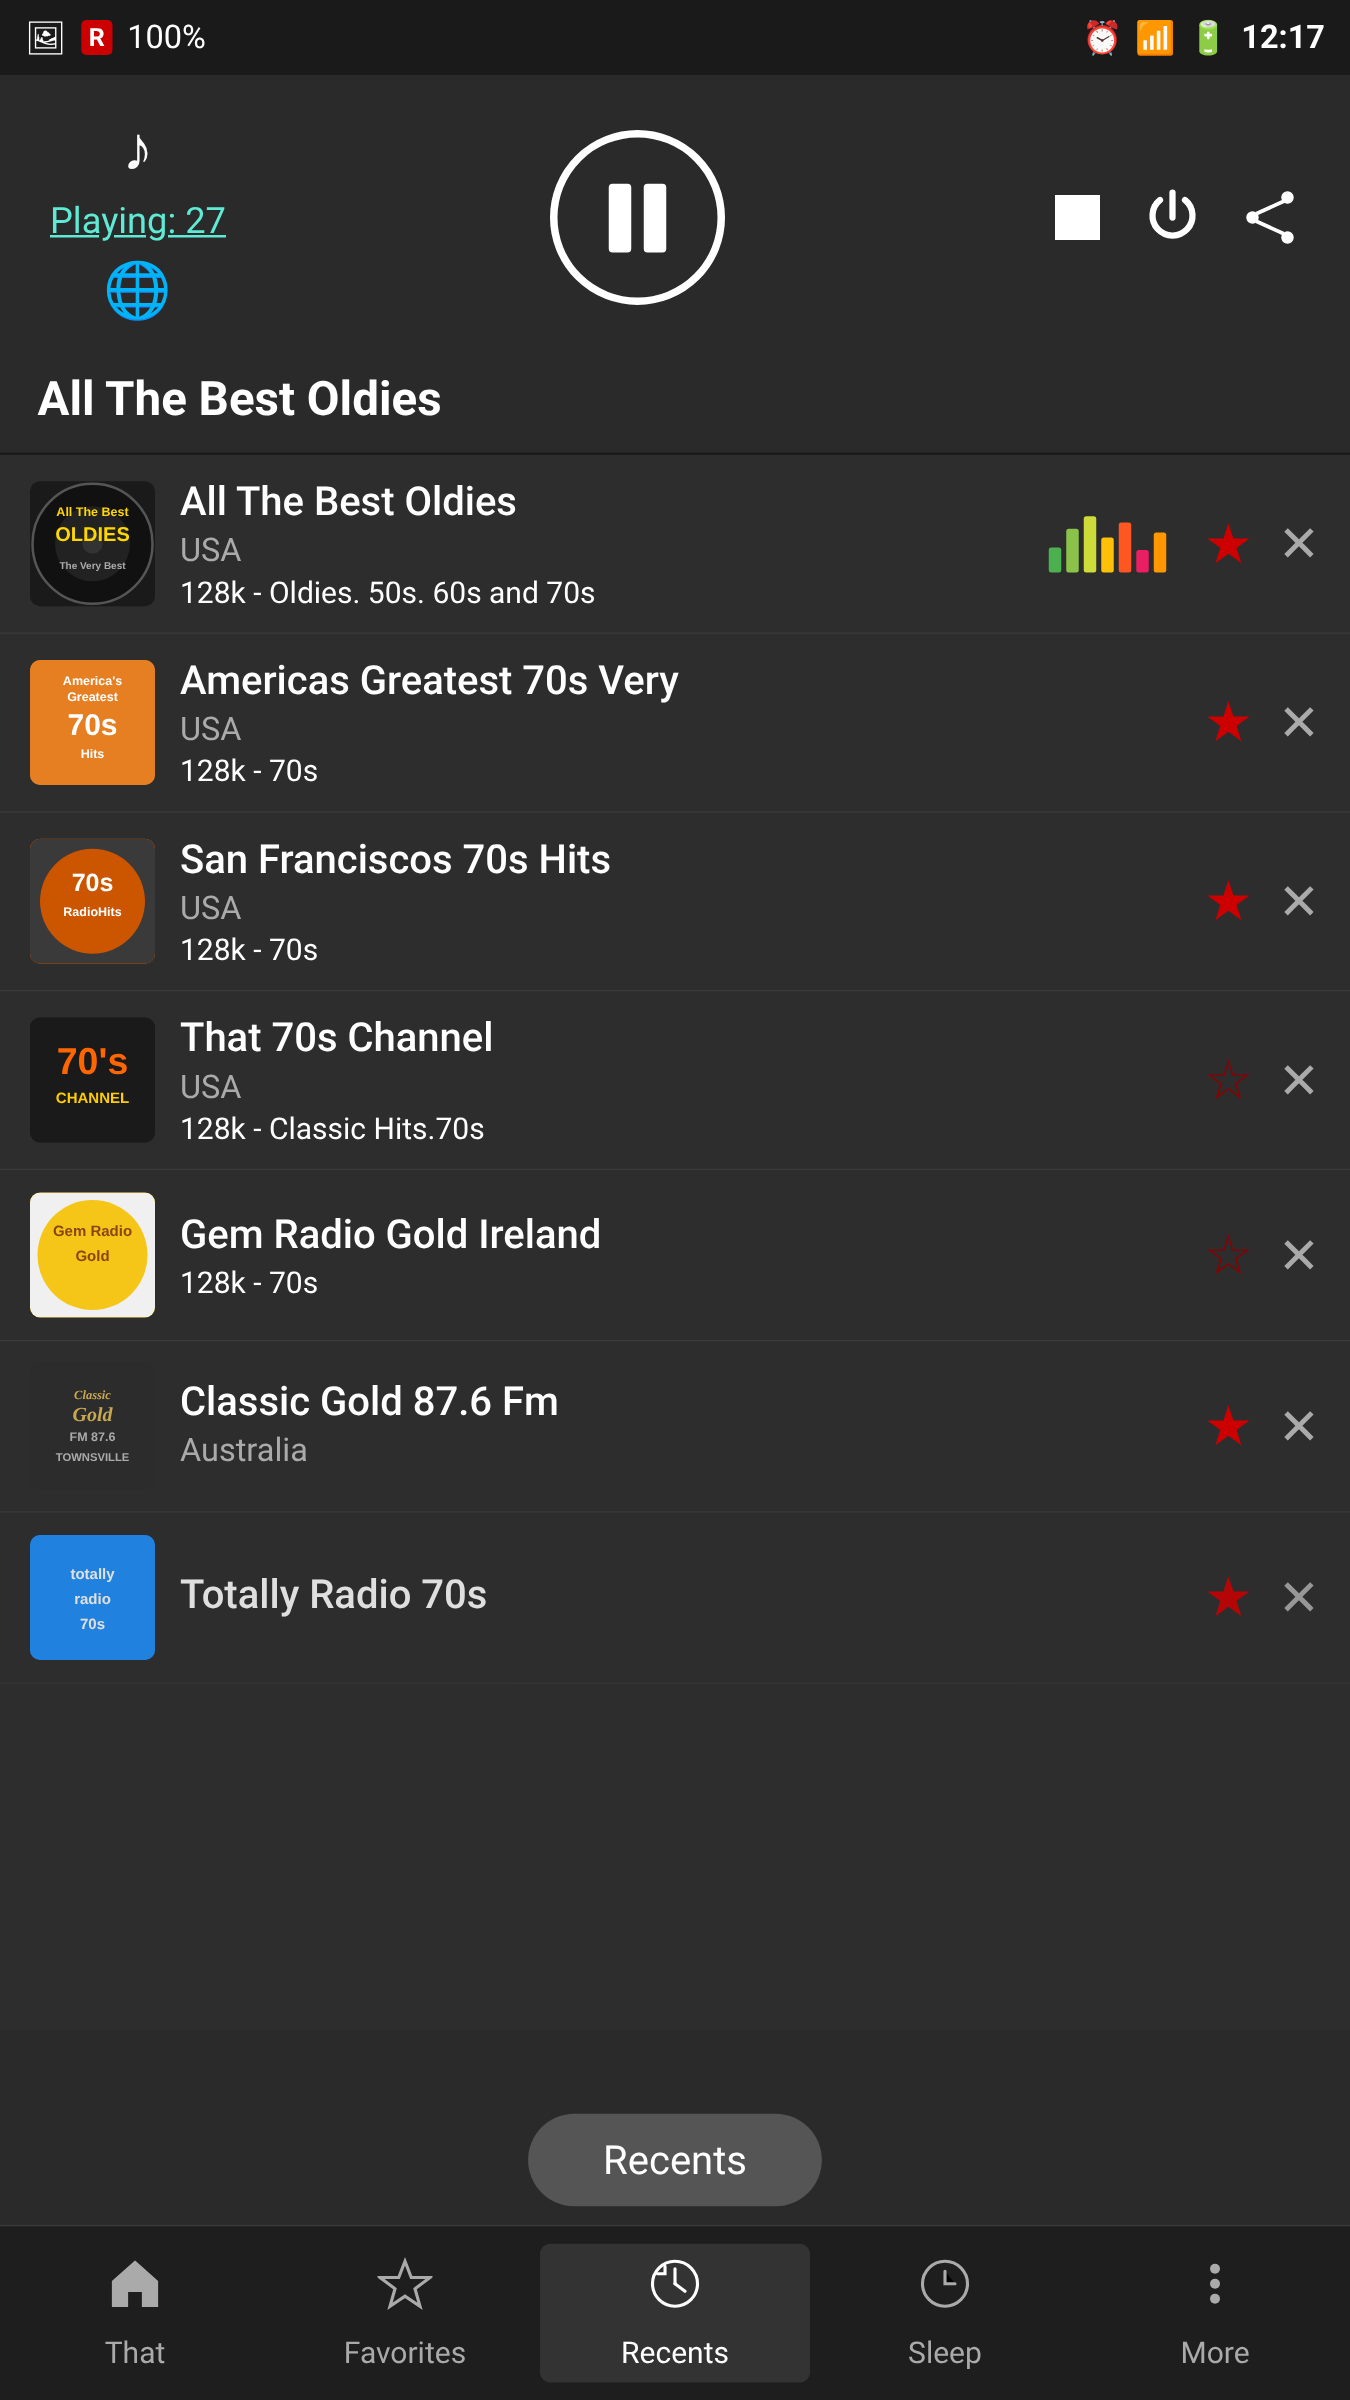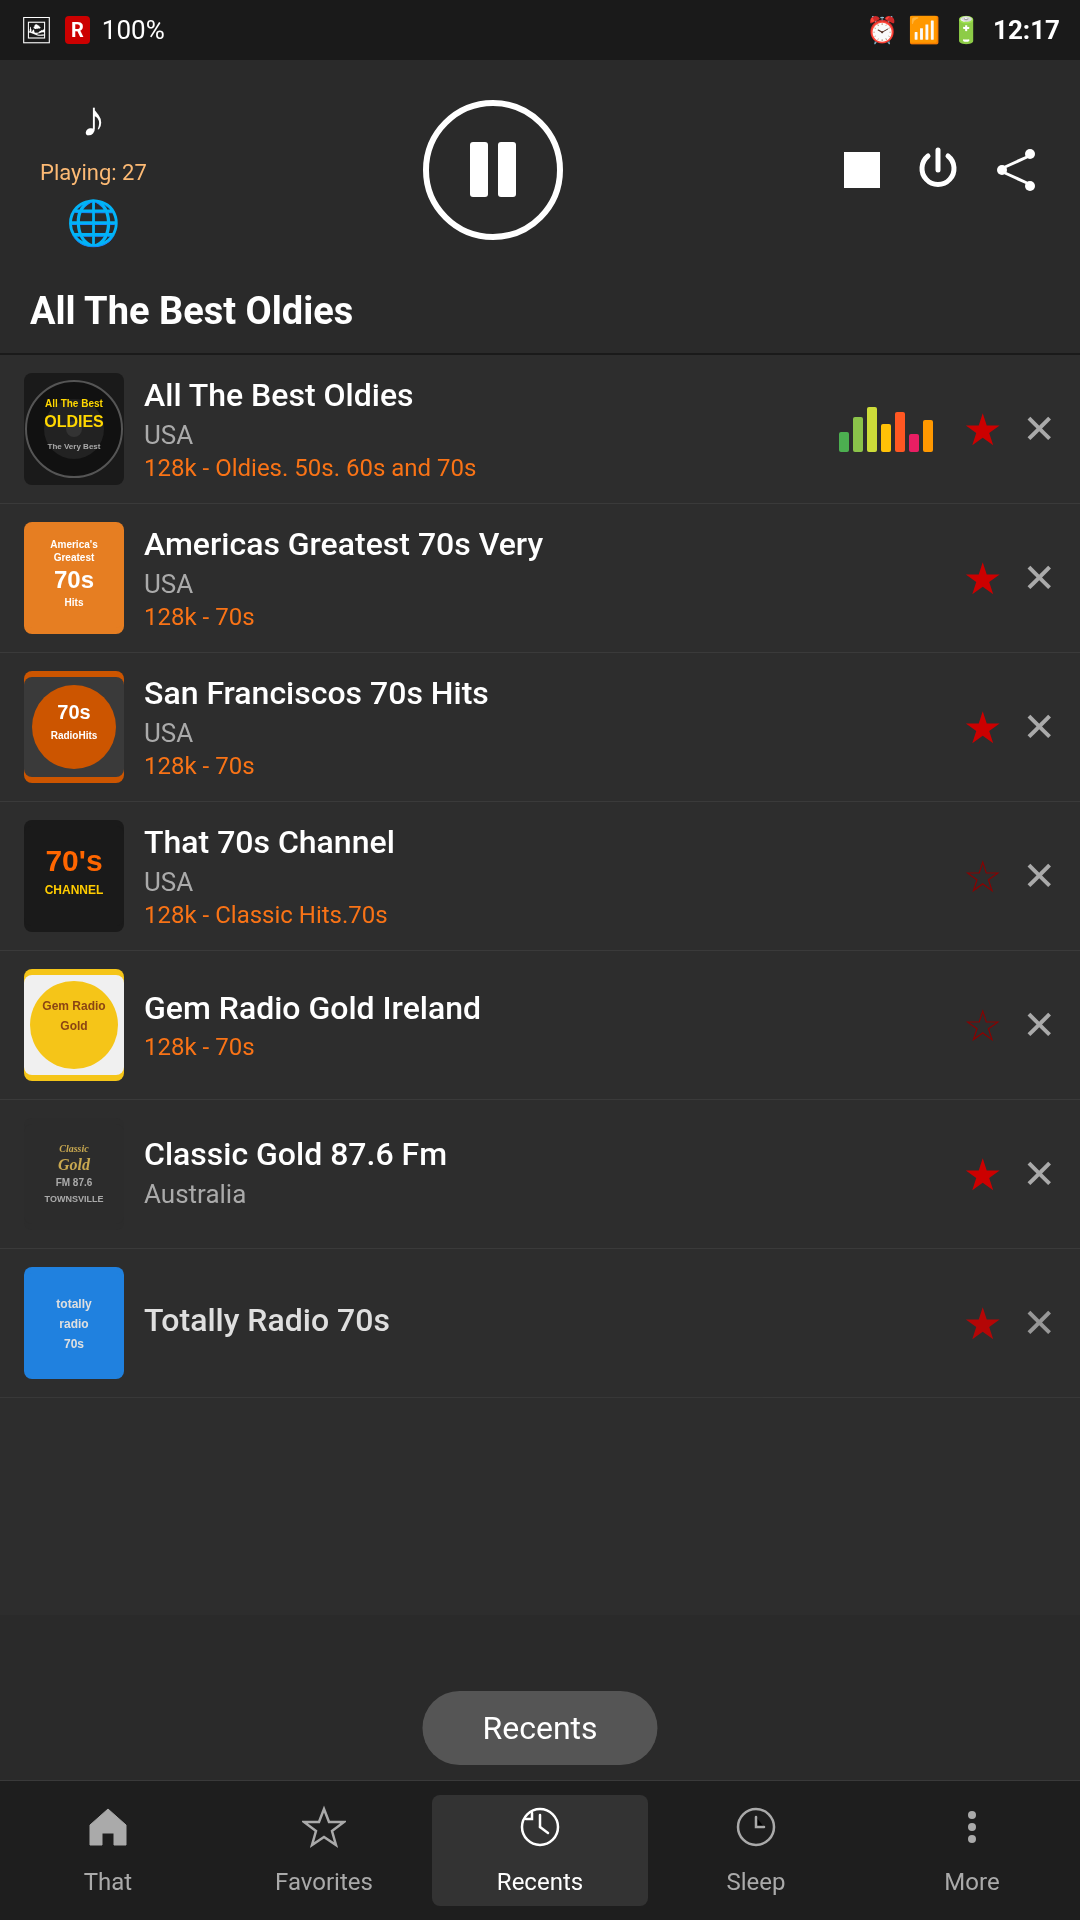--- a/index.html
+++ b/index.html
@@ -46,23 +46,24 @@
       justify-content: space-between;
       position: relative;
     }
     .player-left-icons {
       display: flex;
       flex-direction: column;
       align-items: center;
       gap: 8px;
     }
     .player-left-icons .playing-label {
-      font-size: 22px;
-      color: #fdba74;
+      font-size: 29px;
+      color: #5eead4;
       margin-top: 4px;
+      text-decoration: underline;
     }
     .player-center {
       display: flex;
       align-items: center;
       justify-content: center;
     }
     .pause-btn {
       width: 140px;
       height: 140px;
       border-radius: 50%;
@@ -121,21 +122,21 @@
       display: flex;
       align-items: center;
       padding: 18px 24px;
       border-bottom: 1px solid #3a3a3a;
       gap: 20px;
       cursor: pointer;
     }
 
     .station-logo {
       width: 100px;
-      height: 112px;
+      height: 100px;
       border-radius: 8px;
       flex-shrink: 0;
       display: flex;
       align-items: center;
       justify-content: center;
       font-size: 14px;
       font-weight: bold;
       overflow: hidden;
       position: relative;
     }
@@ -158,21 +159,21 @@
       color: #ffffff;
       margin-bottom: 6px;
     }
     .station-country {
       font-size: 26px;
       color: #aaaaaa;
       margin-bottom: 4px;
     }
     .station-desc {
       font-size: 24px;
-      color: #f97316;
+      color: #ffffff;
     }
 
     .station-actions {
       display: flex;
       align-items: center;
       gap: 20px;
       flex-shrink: 0;
     }
 
     .star-btn {

